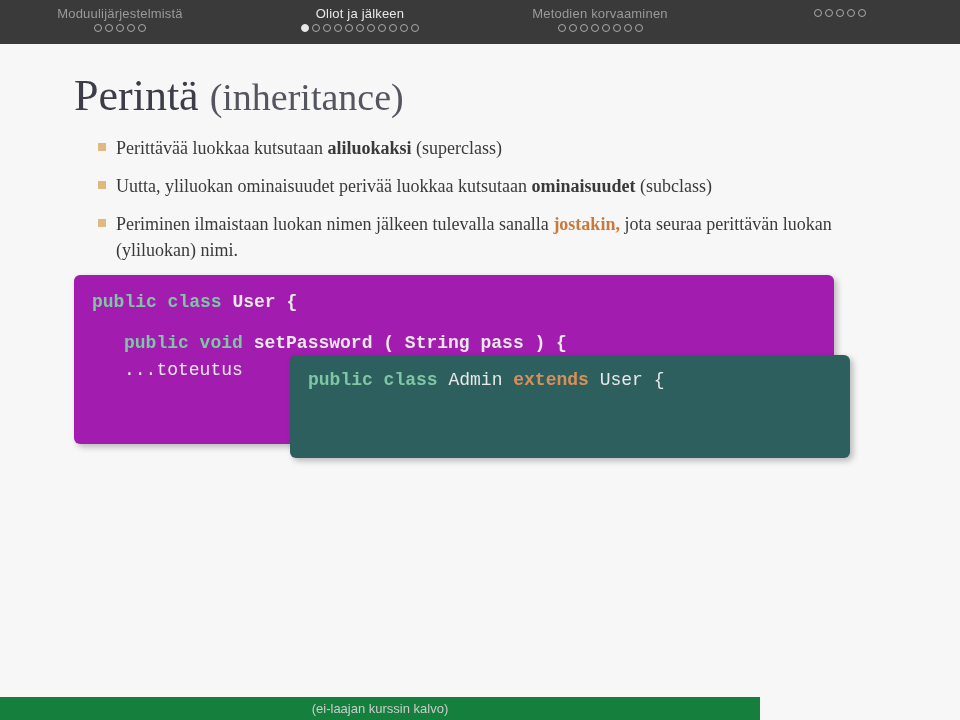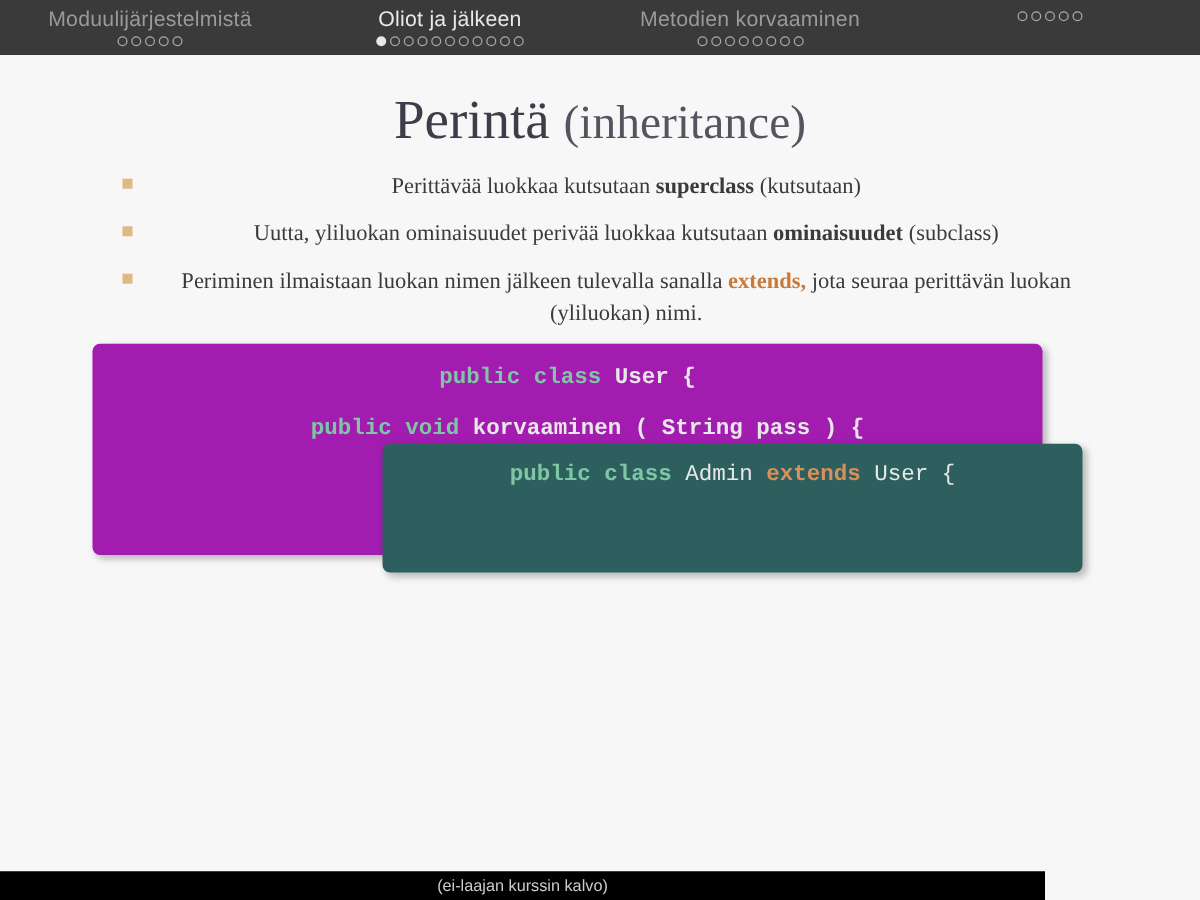--- a/index.html
+++ b/index.html
@@ -15,21 +15,21 @@
   .topnav {
     display: flex;
     background: #3a3a3a;
     height: 44px;
     align-items: flex-start;
     padding: 6px 0 0 0;
   }
   .nav-section {
     flex: 1;
     text-align: center;
-    font-size: 17px;
+    font-size: 13px;
   }
   .nav-label {
     color: #9a9a9a;
     font-family: Verdana, Geneva, sans-serif;
     letter-spacing: 0.2px;
   }
   .nav-label.active { color: #e8e8e8; }
   .progress-row {
     display: flex;
     justify-content: center;
@@ -38,21 +38,20 @@
   }
   .pdot {
     width: 8px; height: 8px;
     border: 1px solid #aaa;
     border-radius: 50%;
     display: inline-block;
   }
   .pdot.filled { background: #e8e8e8; border-color: #e8e8e8; }
   .content {
     padding: 26px 74px 0 74px;
-    text-align: center;
   }
   .title {
     font-size: 44px;
     font-weight: normal;
     color: #4b4b58;
     margin-bottom: 14px;
   }
   .title-main { color: #3d3d4a; }
   .title-sub { color: #555560; font-size: 38px; }
   ul.bullets {
@@ -92,40 +91,40 @@
     font-size: 18px;
     line-height: 1.5;
     box-shadow: 3px 3px 6px rgba(0,0,0,0.25);
     width: 760px;
   }
   .panel .kw { color: #7fc6a4; font-weight: bold; }
   .panel .cname { color: #e8e8e8; font-weight: bold; }
   .panel .indent1 { padding-left: 32px; }
   .panel2 {
     position: absolute;
-    left: 232px;
+    left: 216px;
     top: 80px;
     background: #2d5f5f;
     color: #e8e8e8;
     border-radius: 6px;
     padding: 12px 18px 50px 18px;
     font-family: "Courier New", monospace;
     font-size: 18px;
     line-height: 1.5;
     box-shadow: 3px 3px 6px rgba(0,0,0,0.25);
     width: 560px;
   }
   .panel2 .kw { color: #7fc6a4; font-weight: bold; }
   .panel2 .ext { color: #d8905a; font-weight: bold; }
   .footer {
     position: absolute;
     bottom: 0;
     left: 0;
-    width: 836px;
-    background: #000000;
+    width: 760px;
+    background: #15803d;
     color: #ccc;
     text-align: center;
     font-size: 13px;
     padding: 4px 0;
     font-family: Verdana, Geneva, sans-serif;
   }
 </style>
 </head>
 <body>
 
@@ -181,40 +180,40 @@
   </div>
 
 <div class="content">
   <h1 class="title">
     <span class="title-main">Perintä</span>
     <span class="title-sub">(inheritance)</span>
   </h1>
 
   <ul class="bullets">
     <li>
-      <span>Perittävää luokkaa kutsutaan </span><span class="bold">superclass</span><span> (kutsutaan)</span>
+      <span>Perittävää luokkaa kutsutaan </span><span class="bold">aliluokaksi</span><span> (superclass)</span>
     </li>
     <li>
       <span>Uutta, yliluokan ominaisuudet perivää luokkaa kutsutaan </span><span class="bold">ominaisuudet</span><span> (subclass)</span>
     </li>
     <li>
-      <span>Periminen ilmaistaan luokan nimen jälkeen tulevalla sanalla </span><span class="extends">extends,</span><span> jota seuraa perittävän luokan (yliluokan) nimi.</span>
+      <span>Periminen ilmaistaan luokan nimen jälkeen tulevalla sanalla </span><span class="extends">jostakin,</span><span> jota seuraa perittävän luokan (yliluokan) nimi.</span>
     </li>
   </ul>
 
   <div class="codeblock">
     <div class="panel">
       <div>
         <span class="kw">public class</span>
         <span class="cname">User {</span>
       </div>
       <div style="height:14px"></div>
       <div class="indent1">
         <span class="kw">public void</span>
-        <span class="cname">korvaaminen ( String pass ) {</span>
+        <span class="cname">setPassword ( String pass ) {</span>
       </div>
       <div class="indent1">
         <span>...toteutus</span>
       </div>
     </div>
 
     <div class="panel2">
       <div>
         <span class="kw">public class</span>
         <span class="cname">Admin</span>

